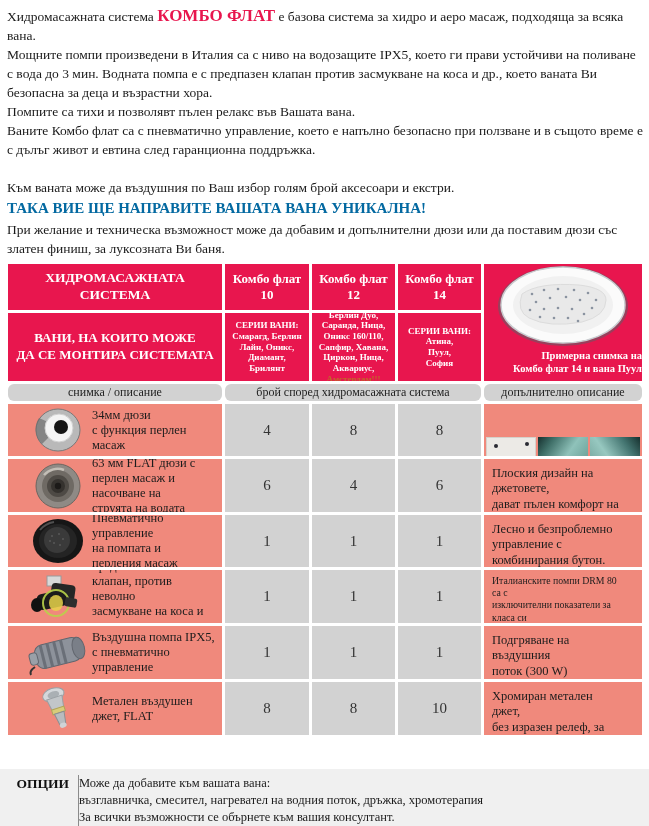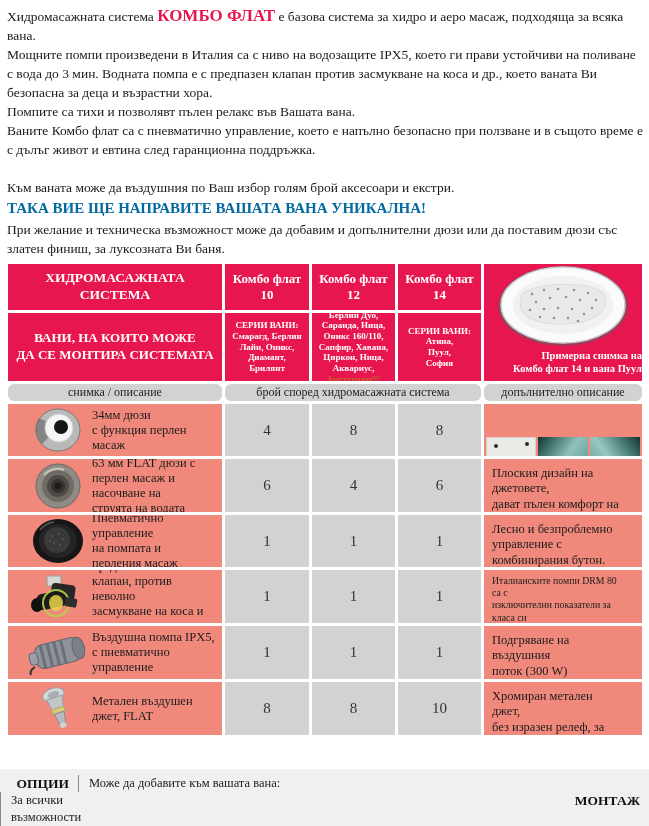--- a/index.html
+++ b/index.html
@@ -49,21 +49,21 @@
   .mini-img { height:37px; position:relative; }
   .mini-img.plate { background:#eceae6; border:1px solid #d5d2cc; }
   .dot { position:absolute; width:4px; height:4px; border-radius:50%; background:#2a2a33; }
   .mini-img.water1 { background:linear-gradient(125deg,#16302e 0%,#3f6f68 22%,#8fc2ba 55%,#5d948c 100%); }
   .mini-img.water2 { background:linear-gradient(235deg,#16302e 0%,#437470 25%,#97c8c0 60%,#6b9d95 100%); }
 
   
   .footer { position:absolute; top:751px; left:0; width:649px; height:75px; background:#f0f0f0;
         display:grid; grid-template-columns:78px 1fr; padding-top:6px; align-content:start;margin-top:18px; }
   .f-label { text-align:right; padding-right:9px; font-weight:bold; font-size:13.5px; line-height:17px; color:#111; }
-  .f-text { border-left:1px solid #8a8a8a; padding-left:10px; font-size:12.5px; line-height:17px; color:#1c1c1c; }
+  .f-text { border-left:1px solid #8a8a8a; font-size:12.5px; line-height:17px; color:#1c1c1c; }
 </style>
 </head>
 <body>
 
 <div class="page">
 
   <div class="intro">
     <p><span>Хидромасажната система </span><span class="brand">КОМБО ФЛАТ</span><span> е  базова система за хидро и аеро масаж, подходяща за всяка вана.</span></p>
     <p>Мощните помпи произведени в Италия са с ниво на водозащите IPX5, което ги прави устойчиви на поливане с вода до 3 мин. Водната помпа е с предпазен клапан против засмукване на коса и др., което ваната Ви безопасна за деца и възрастни хора.</p>
     <p>Помпите са тихи и позволявт пълен релакс във Вашата вана.</p>
@@ -302,19 +302,20 @@
     <div class="cell extra">Хромиран метален джет,
 без изразен релеф, за пълно
 удобство при лежане</div>
 
   </div>
 
   <div class="footer">
     <div class="f-label">ОПЦИИ</div>
     <div class="f-text">Може да добавите към вашата вана:</div>
     <div class="f-label"></div>
+    <div class="f-text">възглавничка, смесител, нагревател на водния поток, дръжка, хромотерапия</div>
     <div class="f-label"></div>
     <div class="f-text">За всички възможности се обърнете към вашия консултант.</div>
     <div class="f-label">МОНТАЖ</div>
     <div class="f-text">Поръчайте транспорт и монтаж при вашия консултант</div>
   </div>
 
 </div>
 
 </body></html>

